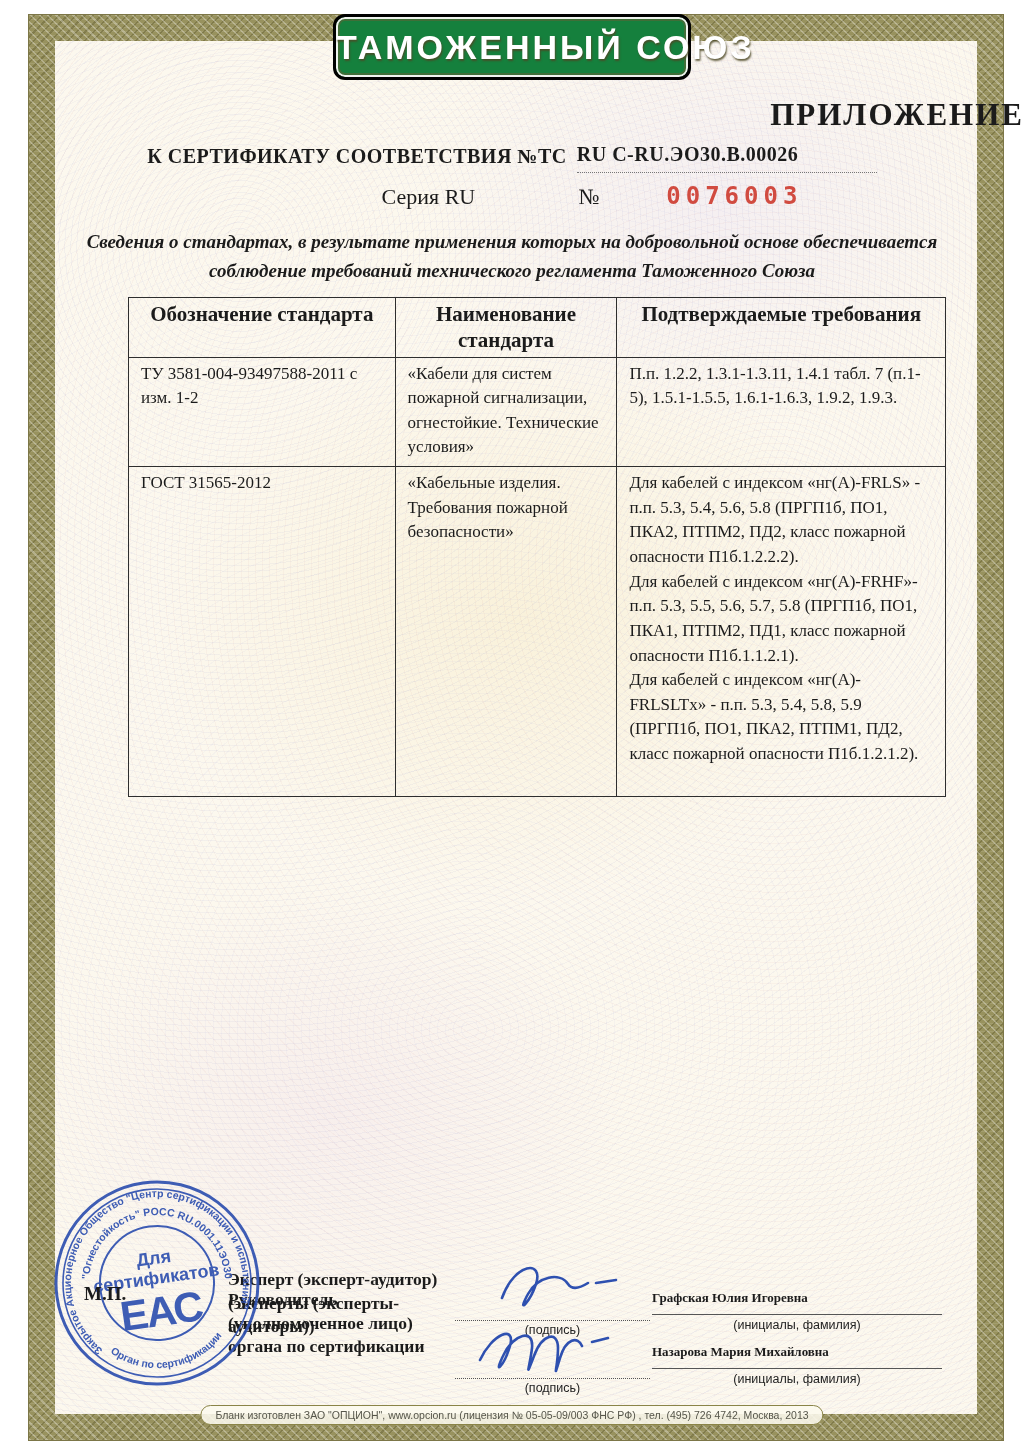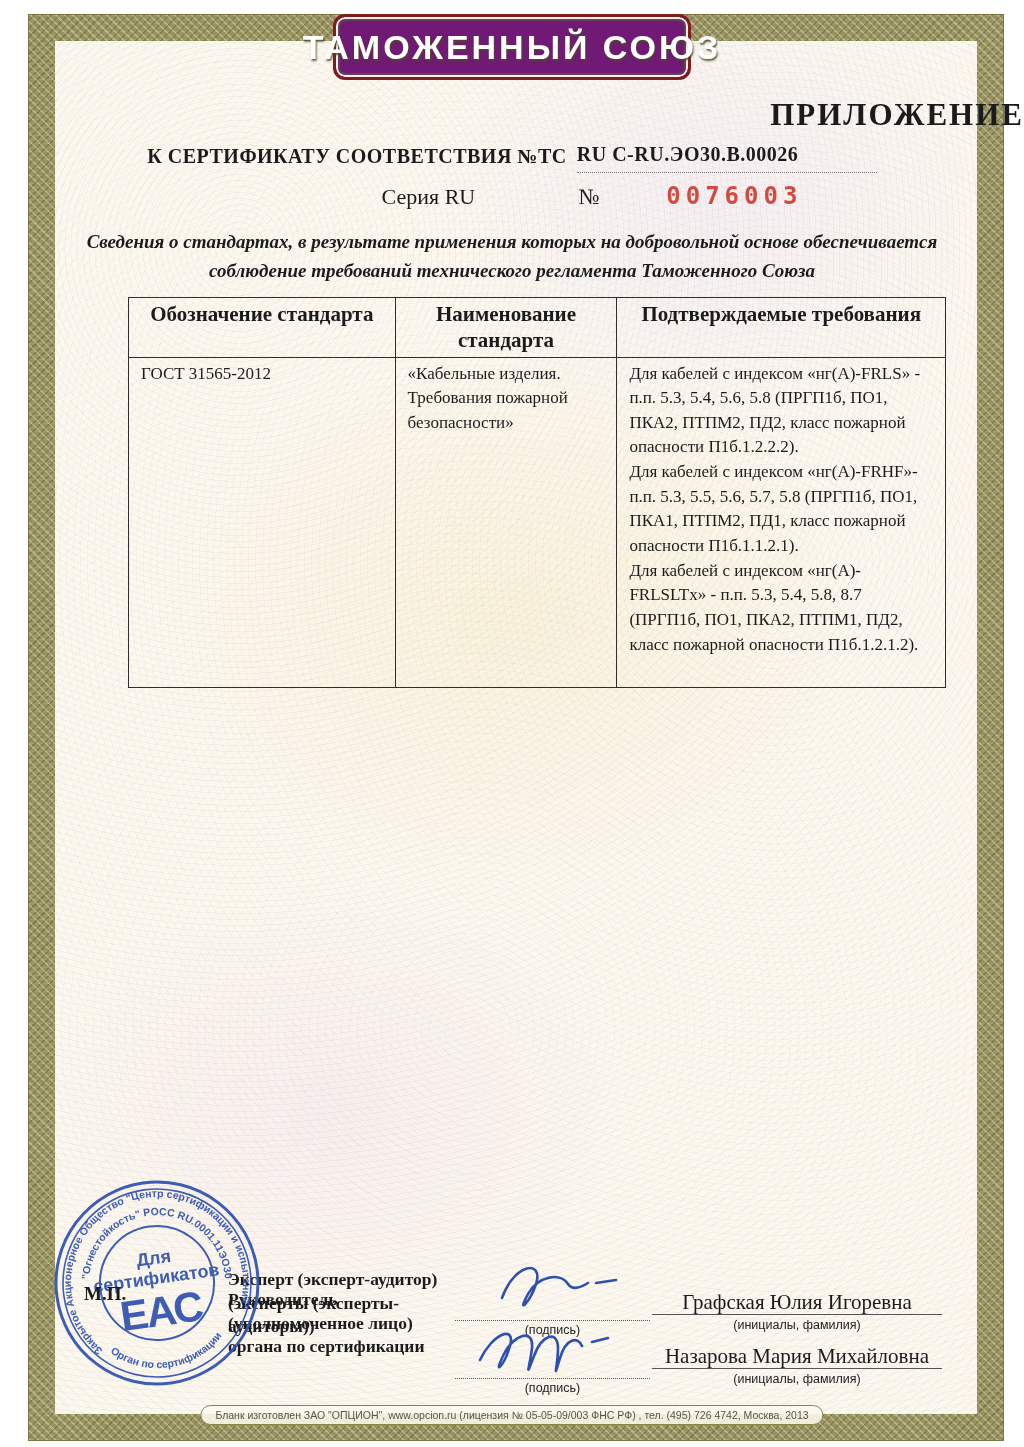--- a/index.html
+++ b/index.html
@@ -26,24 +26,24 @@
       repeating-radial-gradient(circle at 20% 15%, rgba(130,135,200,0.075) 0 1px, rgba(0,0,0,0) 1px 6px),
       repeating-radial-gradient(circle at 78% 38%, rgba(205,140,140,0.065) 0 1px, rgba(0,0,0,0) 1px 7px),
       repeating-radial-gradient(circle at 45% 72%, rgba(150,150,215,0.06) 0 1px, rgba(0,0,0,0) 1px 8px),
       radial-gradient(ellipse 520px 400px at 50% 42%, rgba(247,236,202,0.55), rgba(247,236,202,0) 70%),
       radial-gradient(ellipse 420px 320px at 30% 78%, rgba(240,224,234,0.4), rgba(240,224,234,0) 70%),
       radial-gradient(ellipse 420px 320px at 72% 12%, rgba(236,228,245,0.45), rgba(236,228,245,0) 70%);
   }
   .badge {
     position:absolute; top:14px; left:50%; transform:translateX(-50%);
     width:352px; height:60px; z-index:6;
-    background:#701a75;
-    border:3px solid #7f1d1d; border-radius:12px;
+    background:#15803d;
+    border:3px solid #000000; border-radius:12px;
     box-shadow: inset 0 0 0 2px rgba(255,255,255,0.92), inset 0 0 0 4px rgba(100,95,52,0.55);
-    display:flex; align-items:center; justify-content:center;
+    display:flex; align-items:center; 
   }
   .badge-text {
     font-family:"Liberation Sans", sans-serif; font-weight:bold; font-size:34px;
     color:#ffffff; letter-spacing:3px; text-shadow:1px 2px 2px rgba(78,73,38,0.85);
     white-space:nowrap;
   }
   .title {
     position:absolute; top:97px; left:0; width:100%; text-align:right;
     font-size:31px; font-weight:bold; letter-spacing:2px; z-index:3;
   }
@@ -82,21 +82,21 @@
   .std-table th { text-align:center; font-size:21px; padding:3px 6px; line-height:1.25; }
   .std-table p { margin:0; }
   
   .stamp { position:absolute; left:50px; top:1176px; z-index:4; opacity:0.92; transform:rotate(-8deg); }
   .mp-label { position:absolute; left:84px; top:1283px; font-size:19px; font-weight:bold; z-index:5; }
   
   .sig-label { position:absolute; width:240px; font-weight:bold; font-size:17.5px; line-height:1.35; z-index:3; }
   .sig-line { position:absolute; border-bottom:1.5px dotted #555; z-index:3; }
   .sig-caption { position:absolute; text-align:center; font-size:12.5px; color:#222; z-index:3;
                  font-family:"Liberation Sans", sans-serif; }
-  .sig-name { position:absolute; text-align:center; font-size:21px; z-index:3; }
+  .sig-name { position:absolute; text-align:left; font-size:13px; z-index:3;font-weight:bold; }
   .sig-svg { position:absolute; left:440px; top:1250px; z-index:5; }
   .footer-capsule {
     position:absolute; left:50%; bottom:22px; transform:translateX(-50%); z-index:7;
     border:1.5px solid #8a8447; border-radius:12px; padding:3px 14px;
     font-family:"Liberation Sans", sans-serif; font-size:10.5px; color:#55554a;
     background:rgba(252,249,238,0.88); white-space:nowrap;
   }
   .stamp-text { font-family:"Liberation Sans", sans-serif; font-weight:bold; fill:#2e50b0; }
 </style>
 </head>
@@ -133,27 +133,34 @@
       <col style="width:267px">
         <col style="width:222px">
         <col style="width:329px">
     </colgroup>
     <tbody>
         <tr style="height:40px;">
       <th>Обозначение стандарта</th>
       <th>Наименование стандарта</th>
       <th>Подтверждаемые требования</th>
     </tr>
+    <tr style="height:88px;">
+      <td>ТУ 3581-004-93497588-2011 с изм. 1-2</td>
+      <td>«Кабели для систем пожарной сигнализации, огнестойкие. Технические условия»</td>
+      <td>
+        <p>П.п. 1.2.2, 1.3.1-1.3.11, 1.4.1 табл. 7 (п.1-5), 1.5.1-1.5.5, 1.6.1-1.6.3, 1.9.2, 1.9.3.</p>
+      </td>
+    </tr>
     <tr style="height:330px;">
       <td>ГОСТ 31565-2012</td>
       <td>«Кабельные изделия. Требования пожарной безопасности»</td>
       <td>
         <p>Для кабелей с индексом «нг(А)-FRLS» - п.п. 5.3, 5.4, 5.6, 5.8 (ПРГП1б, ПО1, ПКА2, ПТПМ2, ПД2, класс пожарной опасности П1б.1.2.2.2).</p>
         <p>Для кабелей с индексом «нг(А)-FRHF»- п.п. 5.3, 5.5, 5.6, 5.7, 5.8 (ПРГП1б, ПО1, ПКА1, ПТПМ2, ПД1, класс пожарной опасности П1б.1.1.2.1).</p>
-        <p>Для кабелей с индексом «нг(А)-FRLSLTх» - п.п. 5.3, 5.4, 5.8, 8.7 (ПРГП1б, ПО1, ПКА2, ПТПМ1, ПД2, класс пожарной опасности П1б.1.2.1.2).</p>
+        <p>Для кабелей с индексом «нг(А)-FRLSLTх» - п.п. 5.3, 5.4, 5.8, 5.9 (ПРГП1б, ПО1, ПКА2, ПТПМ1, ПД2, класс пожарной опасности П1б.1.2.1.2).</p>
       </td>
     </tr>
   </tbody>
     </table>
 
   <svg class="stamp" width="214" height="214" viewBox="0 0 214 214">
     <circle cx="107" cy="107" r="101" fill="none" stroke="#2e50b0" stroke-width="3"></circle>
     <circle cx="107" cy="107" r="94" fill="none" stroke="#2e50b0" stroke-width="1.6"></circle>
     <circle cx="107" cy="107" r="57" fill="none" stroke="#2e50b0" stroke-width="2"></circle>
     <defs>

